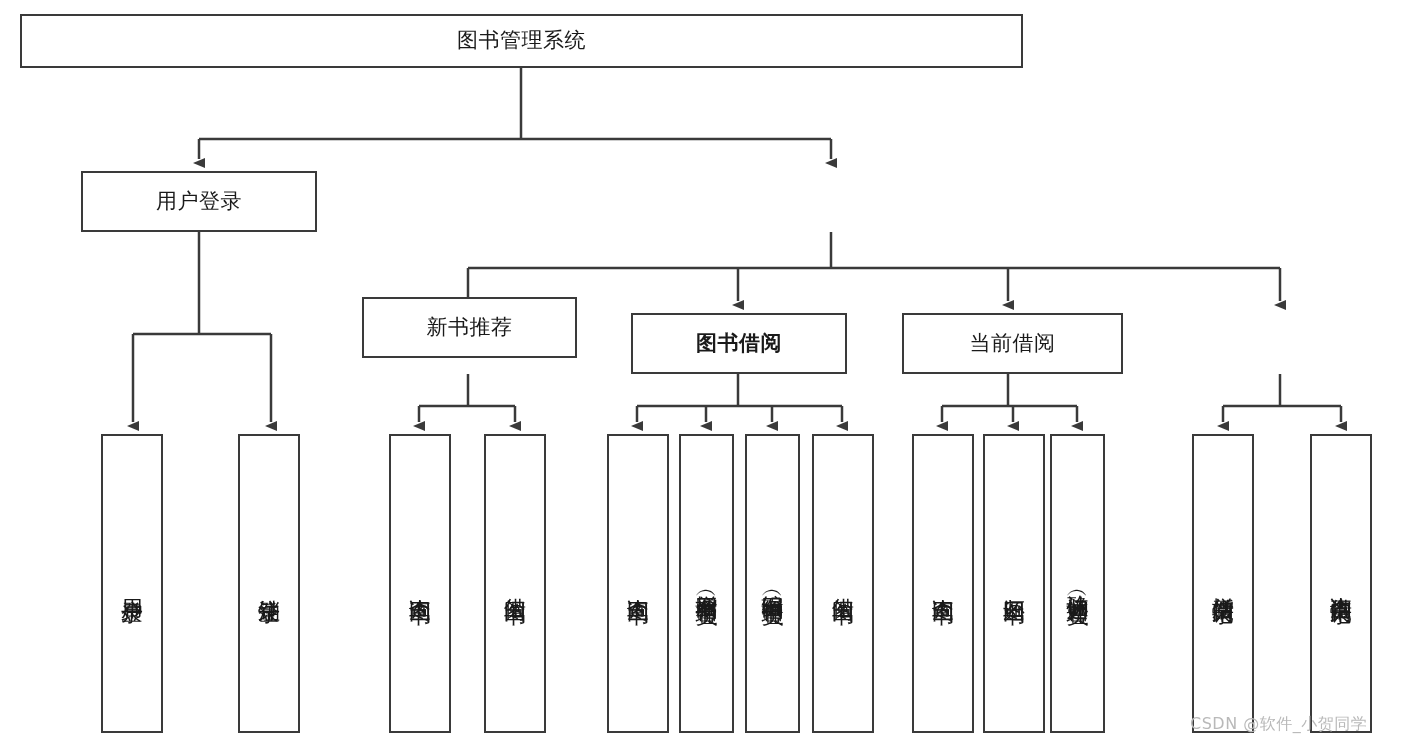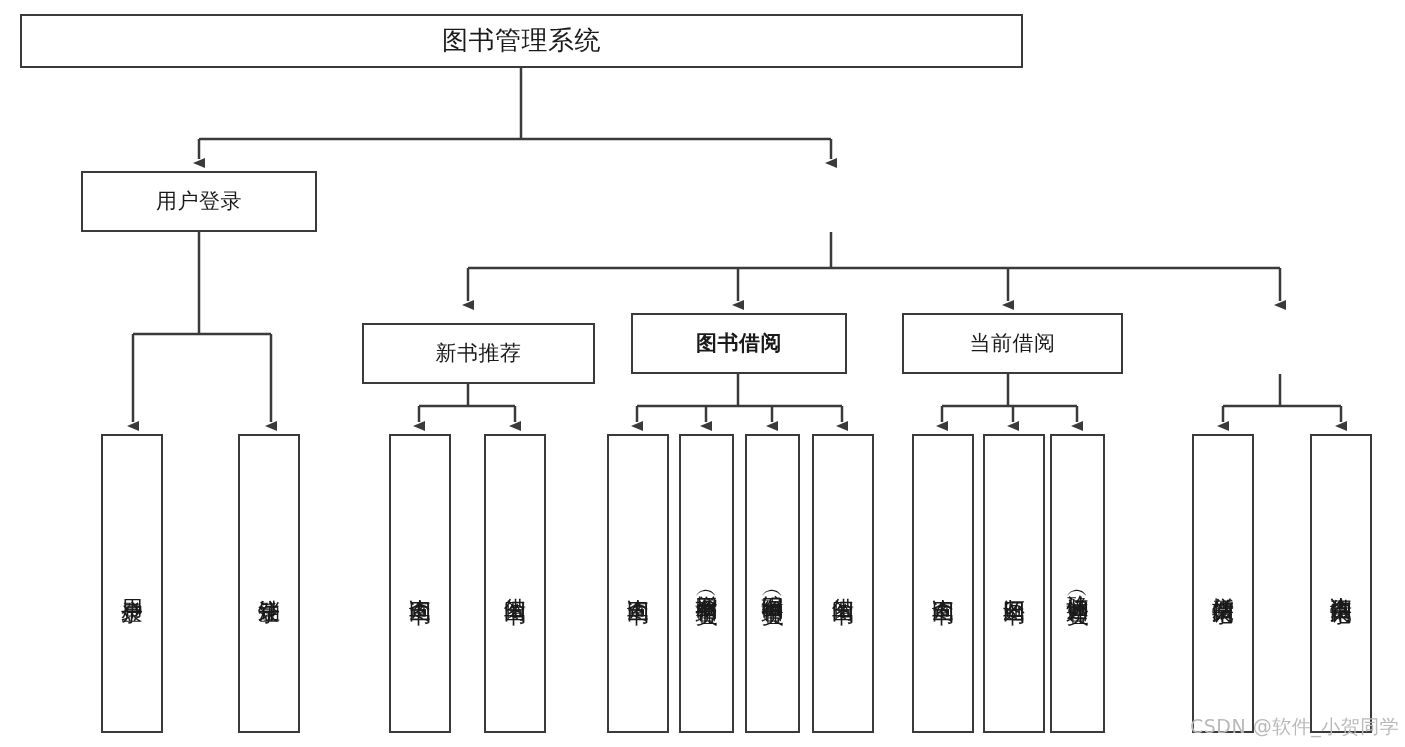--- a/index.html
+++ b/index.html
@@ -42,40 +42,40 @@
     text-align: center;
     line-height: 1.22;
     letter-spacing: 0.5px;
   }
   
   .node.horiz .label {
     font-size: 21px;
     white-space: nowrap;
   }
   .node.root .label {
-    font-size: 26px;
+    font-size: 21px;
   }
   
   .node.vert {
     align-items: center;
     justify-content: center;
     padding: 4px 0;
   }
   .node.vert .label {
     writing-mode: vertical-rl;
     text-orientation: upright;
     font-size: 22px;
     line-height: 1.08;
     letter-spacing: 1.5px;
     max-height: 100%;
   }
   .watermark {
     position: absolute;
     color: #b9b9b9;
-    font-size: 19px;
+    font-size: 16px;
     white-space: nowrap;
     z-index: 5;
     letter-spacing: 0.5px;
   }
 </style>
 </head>
 <body>
 
 <div id="canvas">
 
@@ -131,21 +131,21 @@
   </svg>
 
   <div class="node horiz root" style="left: 20px; top: 14px; width: 1003px; height: 54px;">
     <span class="label">图书管理系统</span>
   </div>
 
   <div class="node horiz" style="left: 81px; top: 171px; width: 236px; height: 61px;">
     <span class="label">用户登录</span>
   </div>
 
-  <div class="node horiz" style="left: 362px; top: 323px; width: 233px; height: 61px;">
+  <div class="node horiz" style="left: 362px; top: 297px; width: 215px; height: 61px;">
     <span class="label">新书推荐</span>
   </div>
   <div class="node horiz" style="left: 631px; top: 313px; width: 216px; height: 61px; font-weight: bold;">
     <span class="label">图书借阅</span>
   </div>
   <div class="node horiz" style="left: 902px; top: 313px; width: 221px; height: 61px;">
     <span class="label">当前借阅</span>
   </div>
 
   <div class="node vert" style="left: 101px; top: 434px; width: 62px; height: 299px;">

